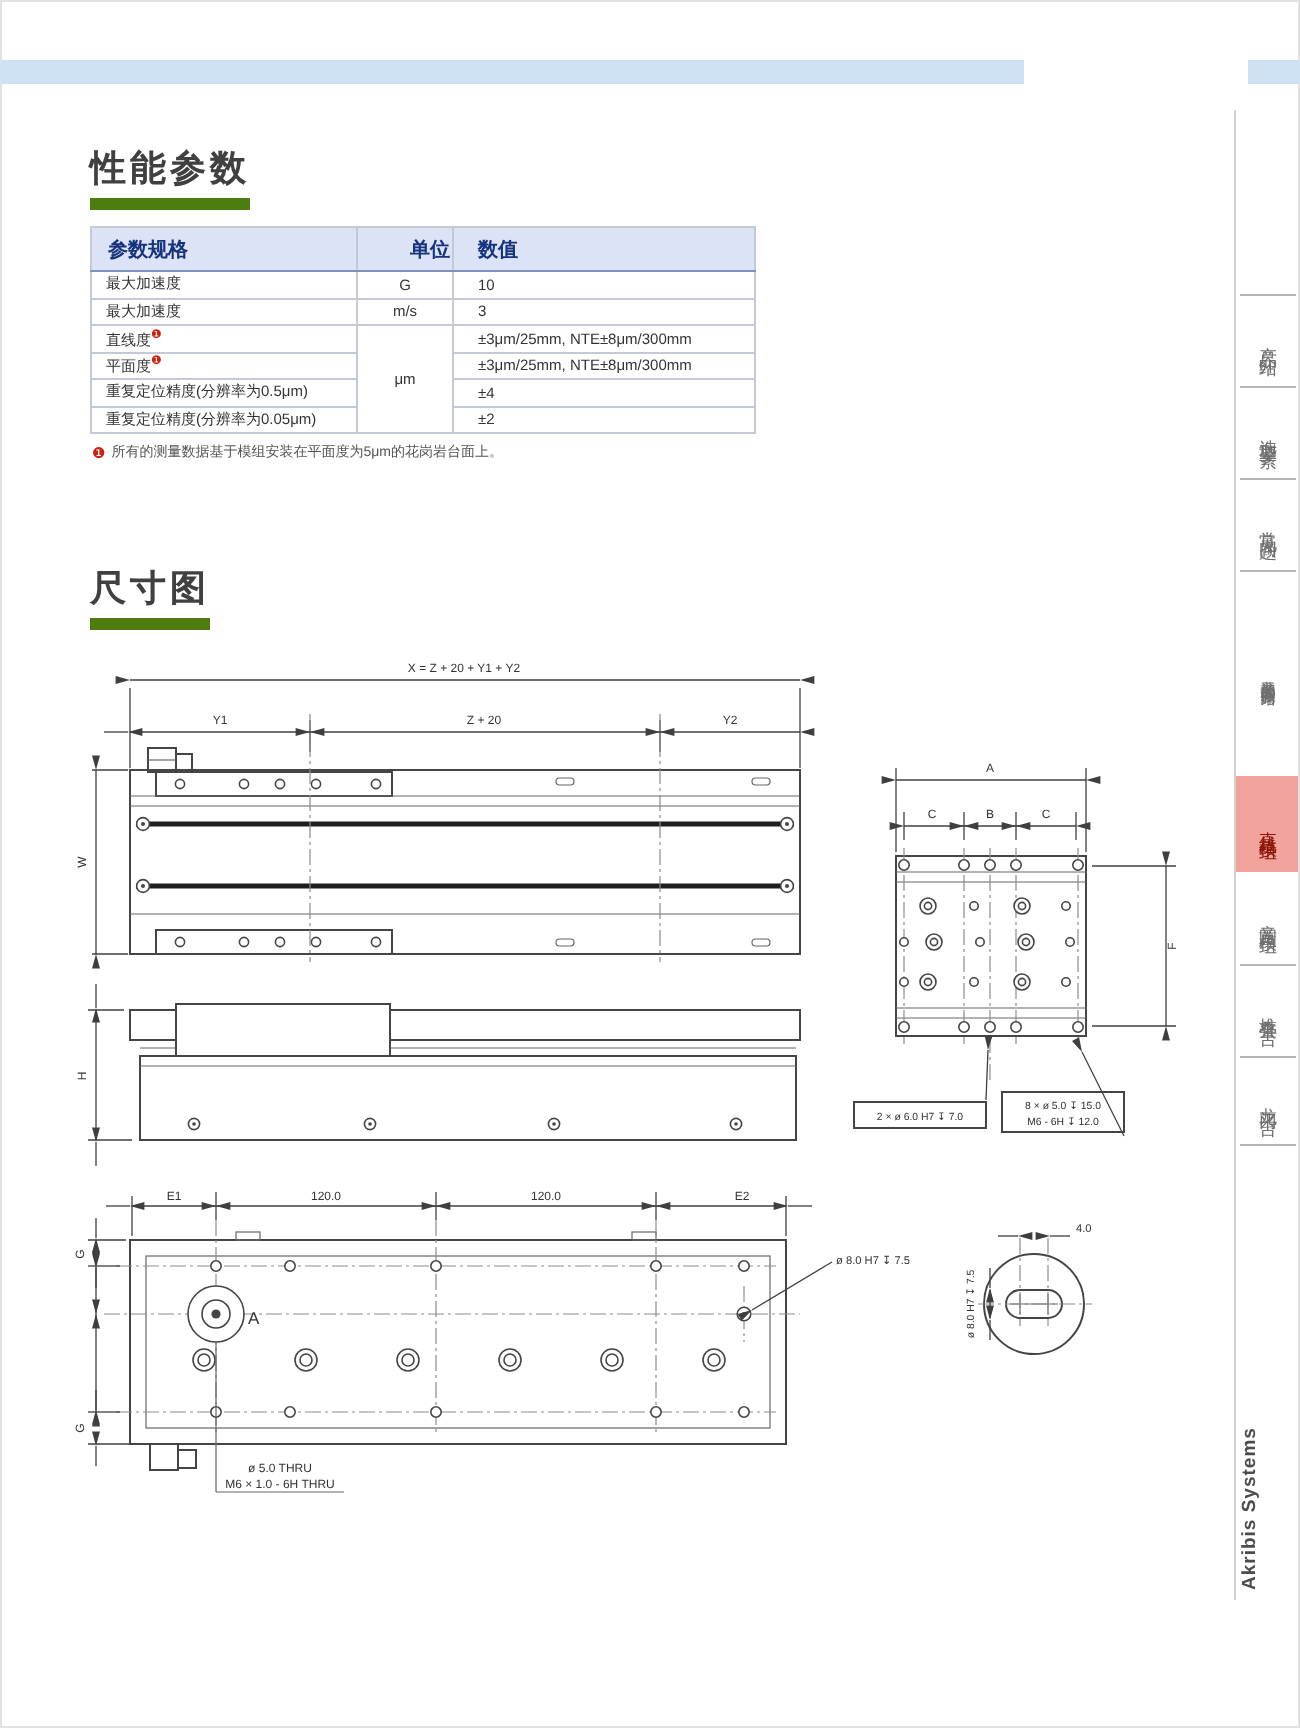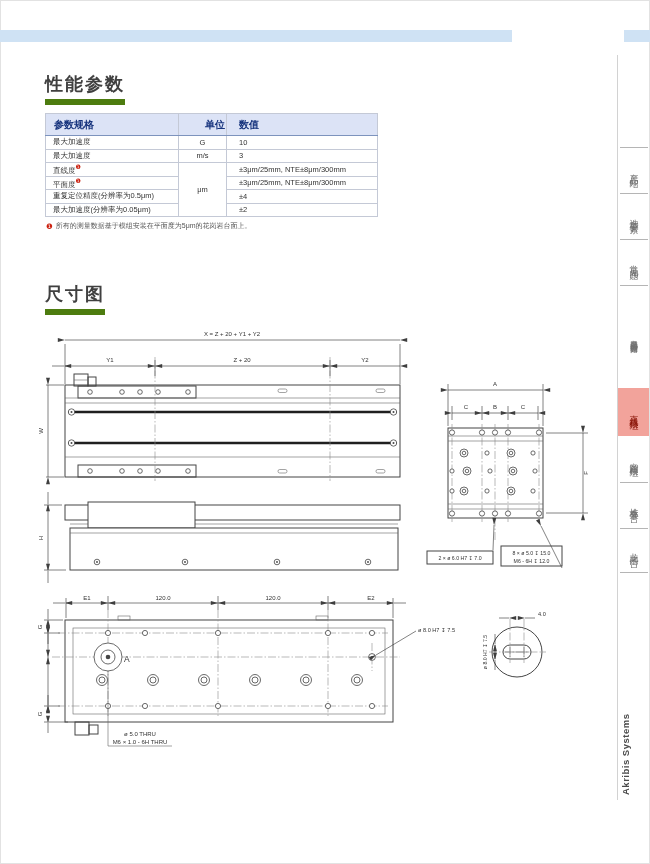--- a/index.html
+++ b/index.html
@@ -94,21 +94,21 @@
       </tr>
       <tr>
         <td class="p"><span>平面度</span><sup class="mark">❶</sup></td>
         <td class="v">±3μm/25mm, NTE±8μm/300mm</td>
       </tr>
       <tr>
         <td class="p">重复定位精度(分辨率为0.5μm)</td>
         <td class="v">±4</td>
       </tr>
       <tr>
-        <td class="p">最大加速度(分辨率为0.05μm)</td>
+        <td class="p">重复定位精度(分辨率为0.05μm)</td>
         <td class="v">±2</td>
       </tr>
       </tbody>
     </table>
   </div>
 
   <div class="footnote">
     <span class="fn-mark">❶</span>
     <span>所有的测量数据基于模组安装在平面度为5μm的花岗岩台面上。</span>
   </div>

